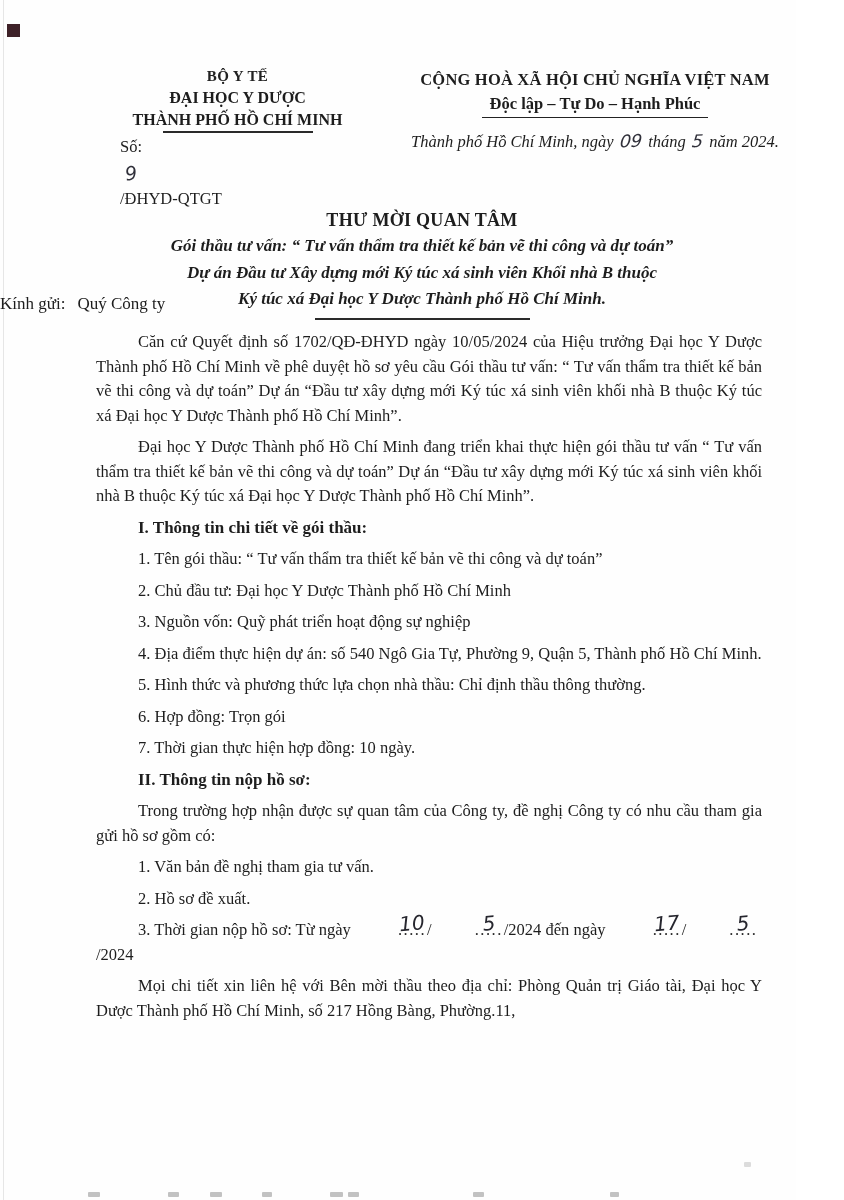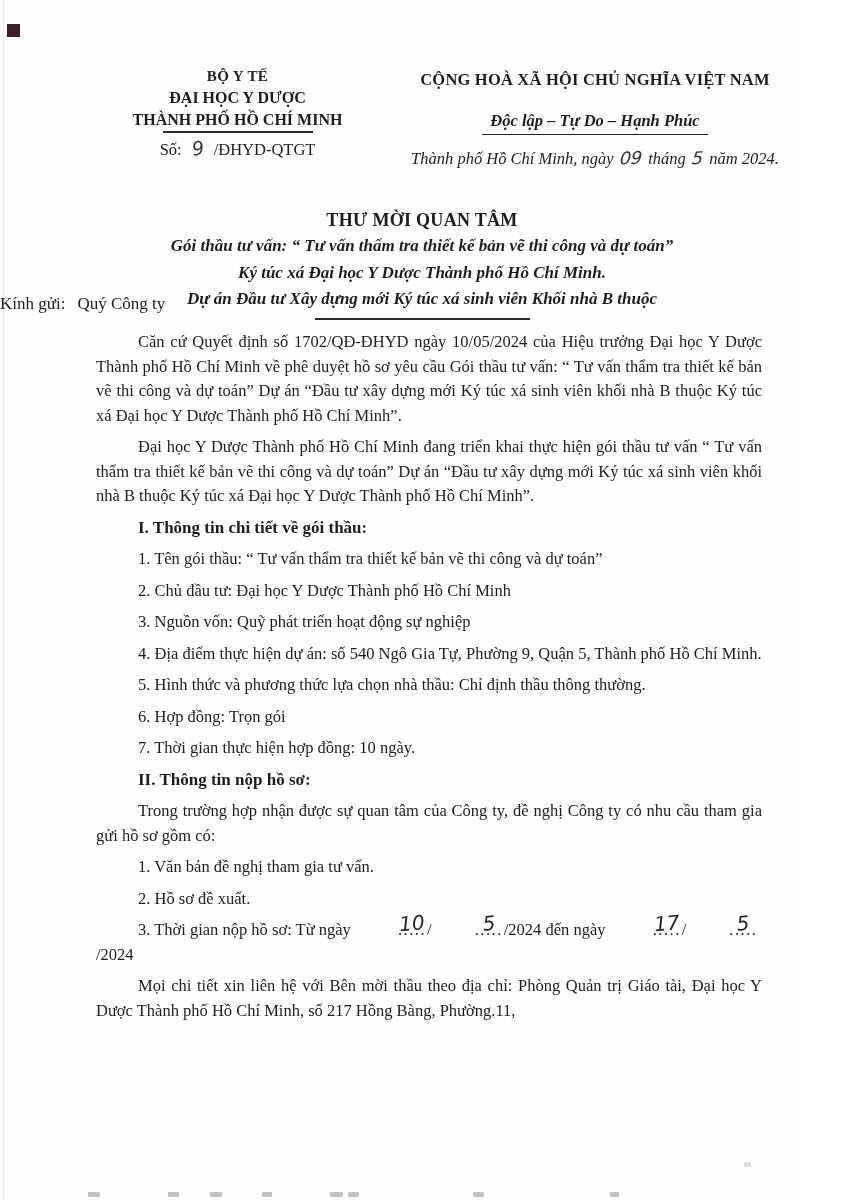--- a/index.html
+++ b/index.html
@@ -13,27 +13,27 @@
   .corner-square{position:absolute;left:7px;top:24px;width:13px;height:13px;background:#3e2128;}
   .scan-mark{position:absolute;height:5px;background:#8f8f8f;opacity:.55;border-radius:1px;}
 
   
   .letterhead{position:absolute;top:66px;left:0;width:844px;}
   .lh-left{position:absolute;left:120px;top:2px;width:235px;text-align:center;}
   .lh-left .l1{font-size:15px;font-weight:bold;letter-spacing:.4px;color:#222;}
   .lh-left .l2{font-size:16px;font-weight:bold;margin-top:4px;}
   .lh-left .l3{font-size:16px;font-weight:bold;margin-top:4px;}
   .rule-left{width:150px;height:1.5px;background:#2a2a2a;margin:2px auto 0;}
-  .so-line{margin-top:4px;font-size:16.5px;display:flex;justify-content:center;align-items:baseline;gap:5px;}
+  .so-line{margin-top:4px;font-size:16.5px;display:flex;justify-content:center;align-items:baseline;gap:5px;flex-direction:column;}
   .hw{font-family:"DejaVu Sans",sans-serif;font-style:italic;color:#30303a;}
   .so-hw{display:inline-block;transform:rotate(-8deg);font-size:19px;min-width:22px;}
 
   .lh-right{position:absolute;left:388px;top:4px;width:414px;text-align:center;}
   .lh-right .r1{font-size:16.5px;font-weight:bold;letter-spacing:.2px;}
-  .lh-right .r2{font-size:16.5px;font-weight:bold;display:inline-block;border-bottom:1.5px solid #222;padding:0 8px 3px;margin-top:21px;font-style:italic;}
+  .lh-right .r2{font-size:16.5px;font-weight:bold;display:inline-block;border-bottom:1.5px solid #222;padding:0 8px 3px;margin-top:4px;}
   .date-line{margin-top:13px;font-style:italic;font-size:16.5px;white-space:nowrap;}
   .date-hw{display:inline-block;font-size:17.5px;transform:skewX(-7deg) rotate(-2deg);margin:0 2px;}
 
   
   .title-block{position:absolute;top:178px;left:72px;width:700px;text-align:center;font-weight:bold;}
   .t-main{font-size:18px;letter-spacing:.3px;margin-top:32px;}
   .t-sub{font-size:17px;margin-top:3px;line-height:23.5px;font-style:italic;}
   .title-rule{width:215px;height:2px;background:#2a2a2a;margin:7px auto 0;}
 
   
@@ -83,22 +83,22 @@
         <span>tháng</span>
         <span class="hw date-hw">5</span>
         <span>năm 2024.</span>
       </div>
     </div>
   </div>
 
   <div class="title-block">
     <div class="t-main">THƯ MỜI QUAN TÂM</div>
     <div class="t-sub">Gói thầu tư vấn: “ Tư vấn thẩm tra thiết kế bản vẽ thi công và dự toán”</div>
+    <div class="t-sub">Dự án Đầu tư Xây dựng mới Ký túc xá sinh viên Khối nhà B thuộc</div>
     <div class="t-sub">Ký túc xá Đại học Y Dược Thành phố Hồ Chí Minh.</div>
-    <div class="t-sub">Dự án Đầu tư Xây dựng mới Ký túc xá sinh viên Khối nhà B thuộc</div>
     <div class="title-rule"></div>
   </div>
 
   <div class="salutation">
     <span>Kính gửi:</span><span class="gap"></span><span>Quý Công ty</span>
   </div>
 
   <div class="doc-body">
     <p>Căn cứ Quyết định số 1702/QĐ-ĐHYD ngày 10/05/2024 của Hiệu trưởng Đại học Y Dược Thành phố Hồ Chí Minh về phê duyệt hồ sơ yêu cầu Gói thầu tư vấn: “ Tư vấn thẩm tra thiết kế bản vẽ thi công và dự toán” Dự án “Đầu tư xây dựng mới Ký túc xá sinh viên khối nhà B thuộc Ký túc xá Đại học Y Dược Thành phố Hồ Chí Minh”.</p>
     <p>Đại học Y Dược Thành phố Hồ Chí Minh đang triển khai thực hiện gói thầu tư vấn “ Tư vấn thẩm tra thiết kế bản vẽ thi công và dự toán” Dự án “Đầu tư xây dựng mới Ký túc xá sinh viên khối nhà B thuộc Ký túc xá Đại học Y Dược Thành phố Hồ Chí Minh”.</p>

